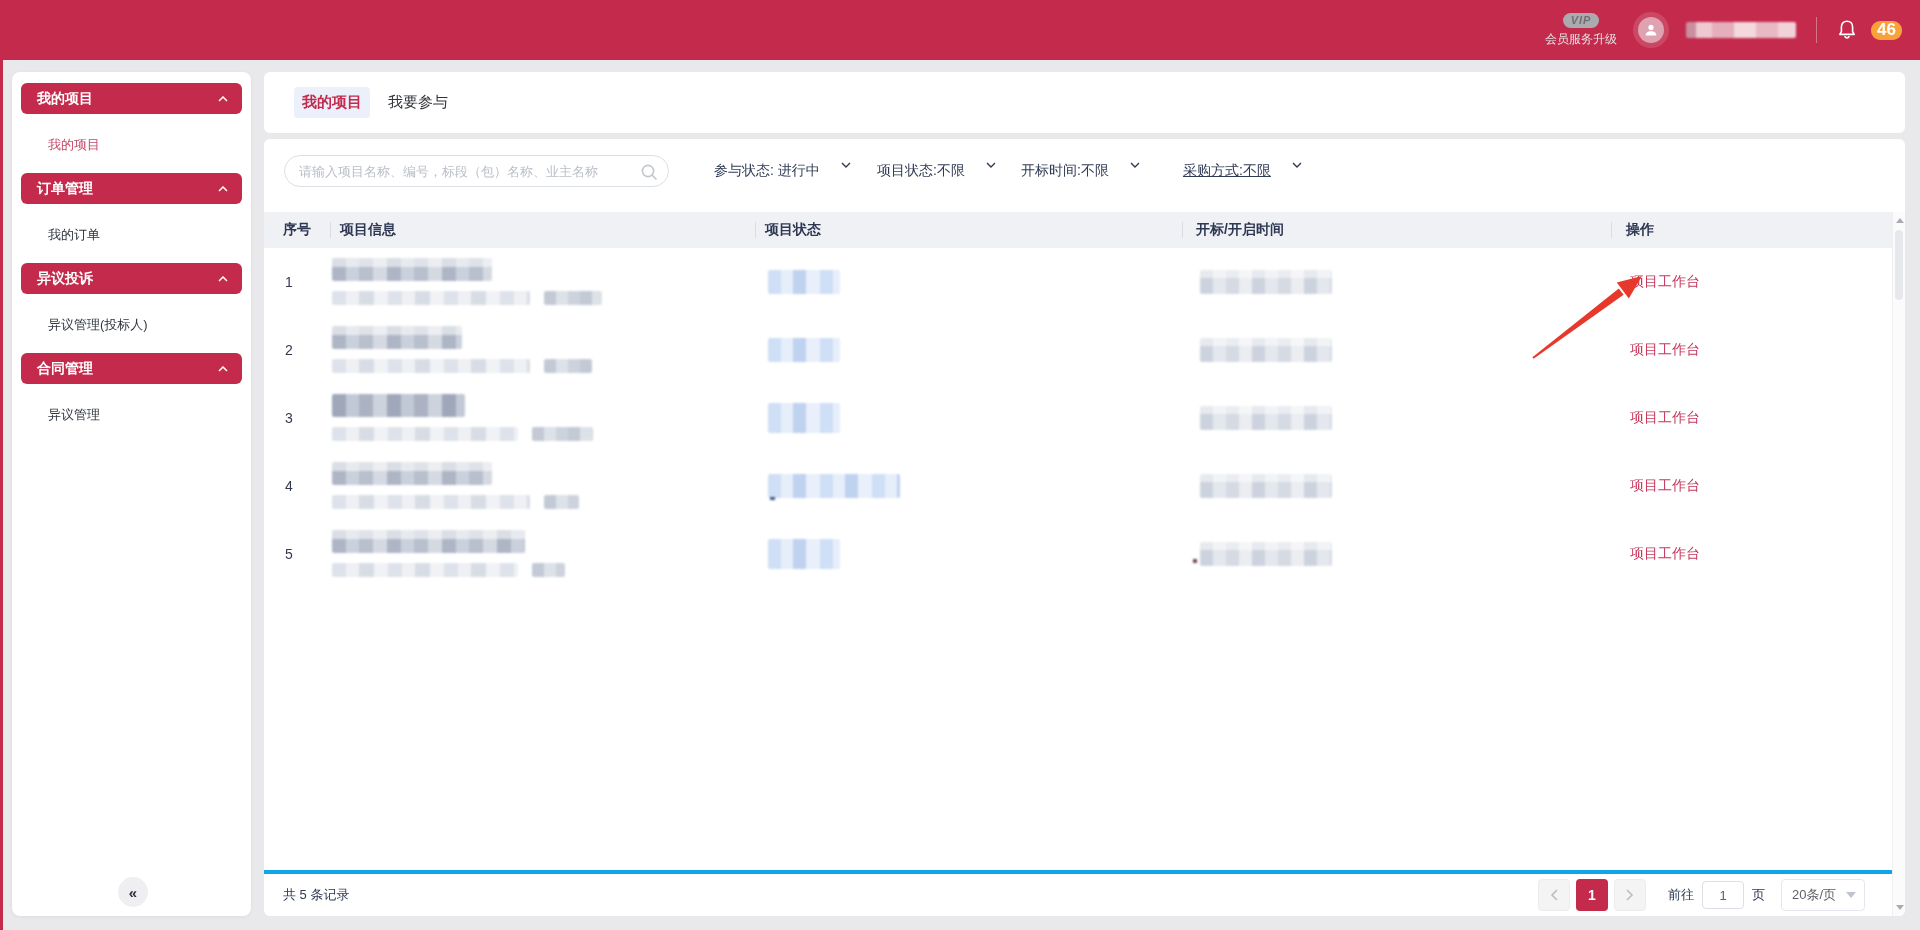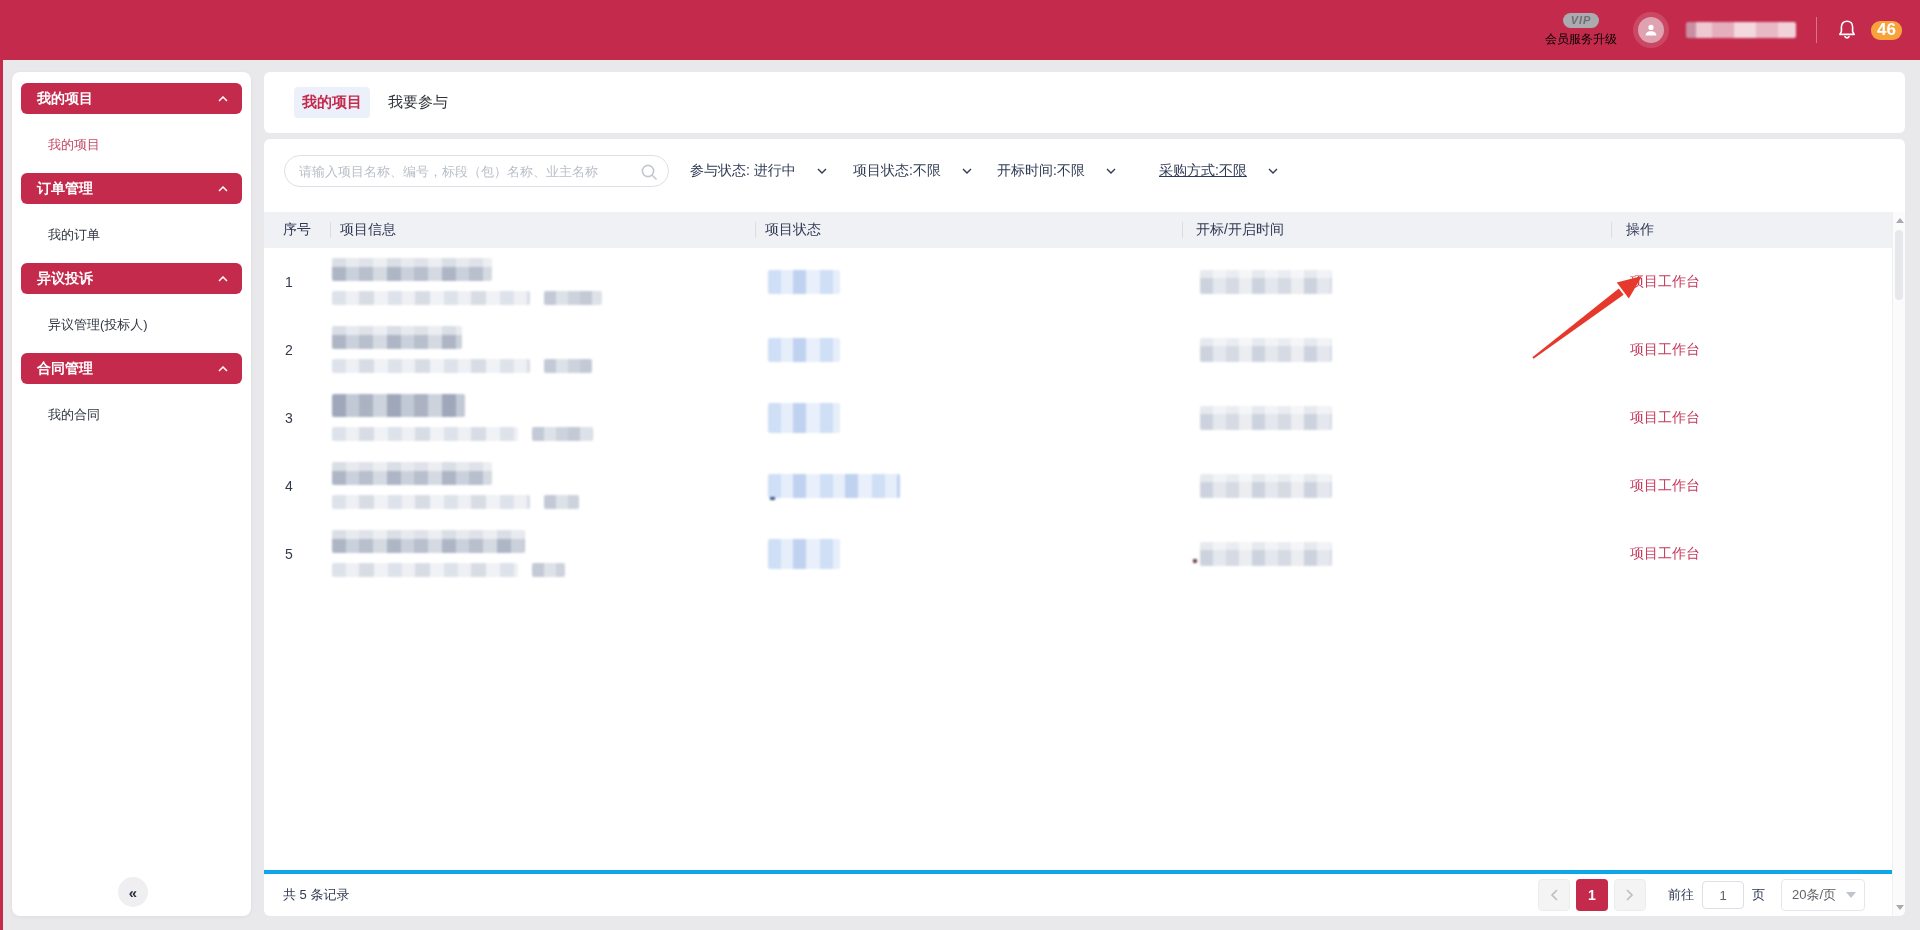--- a/index.html
+++ b/index.html
@@ -15,21 +15,21 @@
   .topnav { position:absolute; left:0; top:0; width:1920px; height:60px; background:#C32A4B;
             display:flex; align-items:center; z-index:10; }
   .nav-items { display:flex; align-items:center; margin-left:78px; gap:10px; }
   .nav-item { color:#fff; font-size:15px; font-weight:bold; padding:8px 15px; border-radius:4px;
               white-space:nowrap; cursor:pointer; }
   .nav-item.active { background:rgba(255,255,255,0.18); }
   .nav-right { position:absolute; right:18px; top:0; height:60px; display:flex; align-items:center; gap:14px;justify-content:space-between; }
   .vip-block { display:flex; flex-direction:column; align-items:center; width:74px; margin-right:6px; }
   .vip-pill { background:#ABABAF; color:#6E6E74; font-size:11px; font-weight:bold; font-style:italic;
               border-radius:8px; padding:1px 8px; line-height:13px; letter-spacing:1px; }
-  .vip-caption { color:#000000; font-size:12px; margin-top:3px; white-space:nowrap; }
+  .vip-caption { color:#e5e5e5; font-size:12px; margin-top:3px; white-space:nowrap; }
   .avatar { width:26px; height:26px; border-radius:50%; background:#DFA2B0;
             box-shadow:0 0 0 5px rgba(255,255,255,0.14); display:flex; align-items:center; justify-content:center; }
   .name-redact { width:110px; height:16px; border-radius:2px; margin-left:8px;
     background:linear-gradient(90deg,#C98FA0 0 10px,#EFC9D2 10px 26px,#E4AEBC 26px 48px,#F3D8DE 48px 70px,#E8B8C4 70px 92px,#F1D2D9 92px 110px);
     filter:blur(1px); }
   .nav-divider { width:1px; height:26px; background:rgba(255,255,255,0.35); margin:0 6px; }
   .badge { min-width:26px; height:19px; background:#F9A23B; color:#fff; font-size:17px; font-weight:bold;
            border-radius:9px; display:flex; align-items:center; justify-content:center; padding:0 6px; }
 
   
@@ -56,28 +56,28 @@
   .maincard { position:absolute; left:264px; top:139px; width:1641px; height:777px; background:#fff;
               border-radius:6px; z-index:4; overflow:hidden; }
   .search-row { position:absolute; left:20px; top:16px; height:32px; display:flex; align-items:center; }
   .search-input { position:relative; width:385px; height:32px; border:1px solid #DCDFE6; border-radius:16px; }
   .search-input input { width:100%; height:100%; border:none; outline:none; background:transparent;
                         border-radius:16px; padding:0 36px 0 14px; font-size:13px; color:#333;
                         font-family:inherit; }
   .search-input input::placeholder { color:#B9BEC7; }
   .search-icon { position:absolute; right:10px; top:7px; }
   .filters { position:absolute; left:426px; top:16px; height:32px; display:flex; align-items:center; }
-  .filter { display:flex; align-items:center; gap:21px; font-size:14px; color:#2F3A54; cursor:pointer;
-            white-space:nowrap; }
+  .filter { display:flex; align-items:flex-start; gap:21px; font-size:14px; color:#2F3A54; cursor:pointer;
+            white-space:nowrap;margin-left:24px; }
   .f1{ position:absolute; left:0; } .f2{ position:absolute; left:163px; }
   .f3{ position:absolute; left:307px; } .f4{ position:absolute; left:469px;text-decoration:underline; }
 
   
   .thead { position:absolute; left:0; top:73px; width:1628px; height:36px; background:#EFF1F5;
-           font-size:14px; font-weight:normal; color:#2E3852; }
+           font-size:14px; font-weight:bold; color:#2E3852; }
   .th { position:absolute; top:0; height:36px; display:flex; align-items:center; }
   .th-num{left:19px;} .th-info{left:76px;} .th-status{left:501px;} .th-time{left:932px;} .th-op{left:1362px;}
   .th-div { position:absolute; top:10px; width:1px; height:16px; background:#D8DCE3; }
   .d1{left:66px;} .d2{left:491px;} .d3{left:918px;} .d4{left:1347px;}
 
   
   .tbody { position:absolute; left:0; top:109px; width:1628px; }
   .trow { position:relative; height:68px; }
   .cell-num { position:absolute; left:21px; top:50%; transform:translateY(-50%); font-size:14px; color:#333A4E; }
   .info { position:absolute; left:68px; top:10px; }
@@ -198,21 +198,21 @@
       </svg>
   </div>
   <div class="side-sub">异议管理(投标人)</div>
 
   <div class="side-pill">
     <span>合同管理</span>
     <svg width="10" height="6" viewBox="0 0 10 6">
         <polyline points="1,5 5,1 9,5" stroke="#ffffff" stroke-width="1.5" fill="none"></polyline>
       </svg>
   </div>
-  <div class="side-sub">我的合同</div>
+  <div class="side-sub">异议管理</div>
 
   <div class="collapse-btn">
     <span>«</span>
   </div>
 </div>
 
 <div class="tabcard">
   <div class="tab-chip">我的项目</div>
   <div class="tab-plain">我要参与</div>
 </div>

